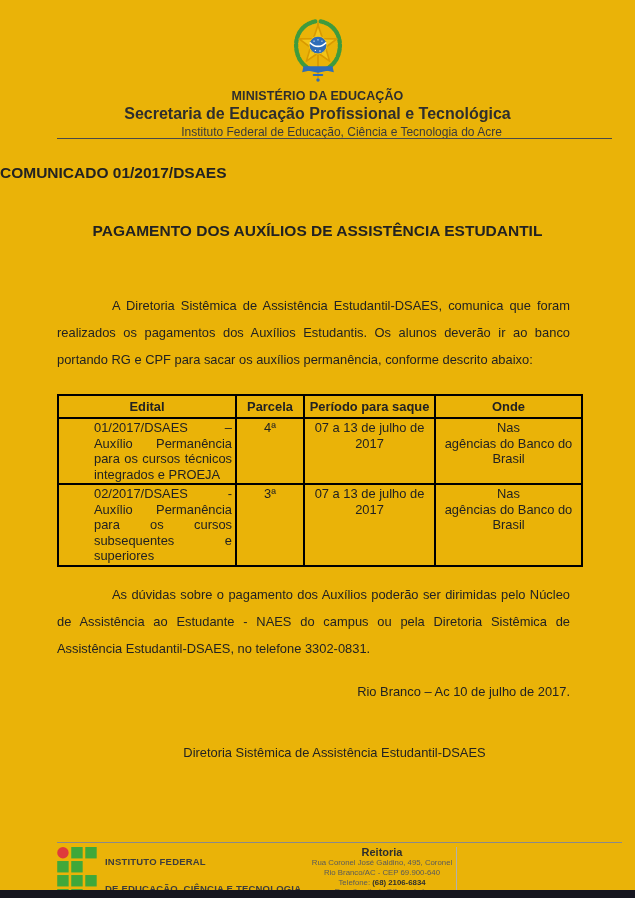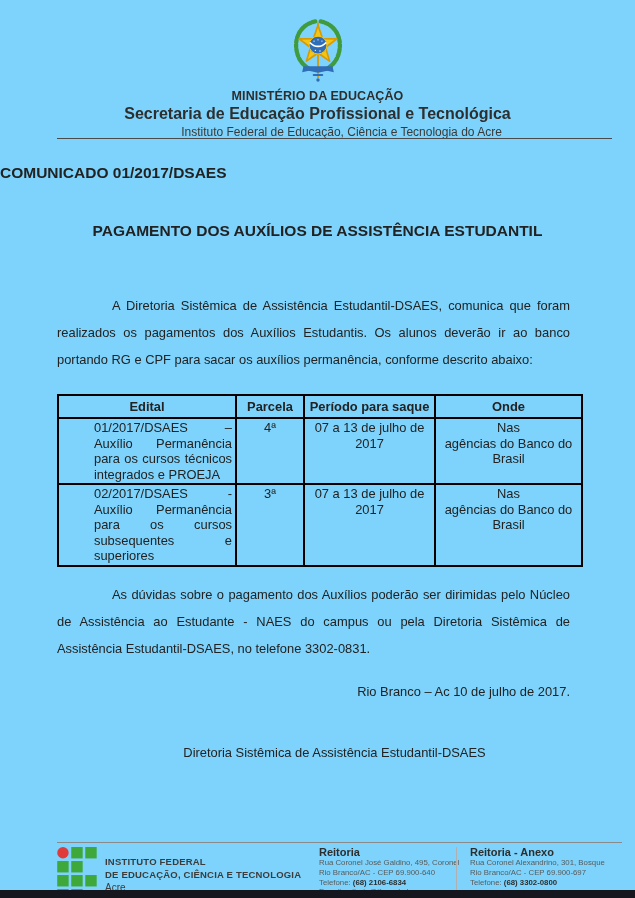--- a/index.html
+++ b/index.html
@@ -1,21 +1,21 @@
 <!DOCTYPE html>
 <html><head>
 <meta charset="utf-8">
 <style>
   * { margin: 0; padding: 0; box-sizing: border-box; }
   html, body { background: #ffffff; }
   body { font-family: "Liberation Sans", sans-serif; color: #1a1a1a; }
   .page {
     position: relative;
     width: 635px; height: 898px;
-    background: #7dd3fc;
+    background: #eab308;
     overflow: hidden;
     margin: 0 auto;
   }
 
   
   .crest { position: absolute; top: 15px; left: 50%; transform: translateX(-50%); }
   .gov-header { position: absolute; top: 89px; left: 0; width: 100%; text-align: center; color: #2e2e2e; }
   .gov-line1 { font-size: 12.5px; font-weight: bold; letter-spacing: .1px; }
   .gov-line2 { font-size: 16px; font-weight: bold; margin-top: 2px; }
   .gov-line3 { font-size: 12px; margin-top: 2px; color: #3a3a3a; margin-left: 48px; }
@@ -45,24 +45,24 @@
   .date-line { position: absolute; top: 684px; left: 57px; width: 513px; text-align: right;
                font-size: 12.9px; color: #222; }
   .signature { position: absolute; top: 745px; left: 0; width: 100%; padding-left: 34px;
                text-align: center; font-size: 12.9px; color: #222; }
 
   
   .footer-rule { position: absolute; top: 842px; left: 57px; width: 565px; border-top: 1px solid #8a8a8a; }
   .if-logo { position: absolute; top: 847px; left: 57px; }
   .if-logo-text { position: absolute; top: 856px; left: 105px; color: #3c3c3c; }
   .if-logo-text .l1 { font-size: 9.5px; font-weight: bold; letter-spacing: .2px; }
-  .if-logo-text .l2 { font-size: 9.5px; font-weight: bold; letter-spacing: .2px; margin-top: 2px; }
+  .if-logo-text .l2 { font-size: 9.5px; font-weight: bold; letter-spacing: .2px; margin-top: 16px; }
   .if-logo-text .l3 { font-size: 10px; margin-top: 2px; }
   .addr-col { position: absolute; top: 846px; color: #5a5a5a; }
-  .addr-col.reitoria { left: 319px; width: 150px; }
+  .addr-col.reitoria { left: 307px; width: 150px; text-align: center; }
   .addr-col.anexo { left: 470px; width: 160px; }
   .addr-title { font-size: 11px; font-weight: bold; color: #2e2e2e; }
   .addr-line { font-size: 7.8px; line-height: 9.8px; }
   .addr-line b { color: #2e2e2e; }
   .footer-divider { position: absolute; top: 847px; left: 456px; width: 1px; height: 46px; background: #b0b0b0; }
   .bottom-bar { position: absolute; top: 890px; left: 0; width: 635px; height: 8px; background: #16161f; }
 </style>
 </head>
 <body>
 
@@ -172,22 +172,16 @@
   <div class="addr-col reitoria">
     <div class="addr-title">Reitoria</div>
     <div class="addr-line">Rua Coronel José Galdino, 495, Coronel</div>
     <div class="addr-line">Rio Branco/AC - CEP 69.900-640</div>
     <div class="addr-line"><span>Telefone: </span><b>(68) 2106-6834</b></div>
     <div class="addr-line"><span>E-mail: </span><span>reitoria@ifac.edu.br</span></div>
   </div>
 
   <div class="footer-divider"></div>
 
-  <div class="addr-col anexo">
-    <div class="addr-title">Reitoria - Anexo</div>
-    <div class="addr-line">Rua Coronel Alexandrino, 301, Bosque</div>
-    <div class="addr-line">Rio Branco/AC - CEP 69.900-697</div>
-    <div class="addr-line"><span>Telefone: </span><b>(68) 3302-0800</b></div>
-  </div>
 
   <div class="bottom-bar"></div>
 
 </div>
 
 </body></html>

